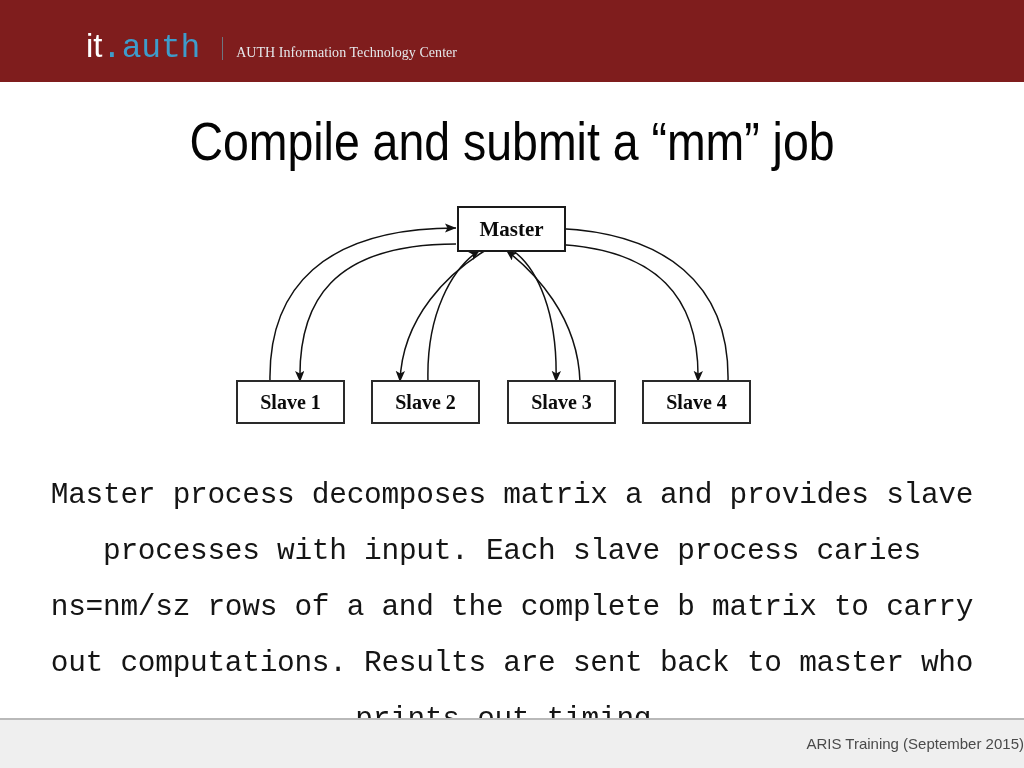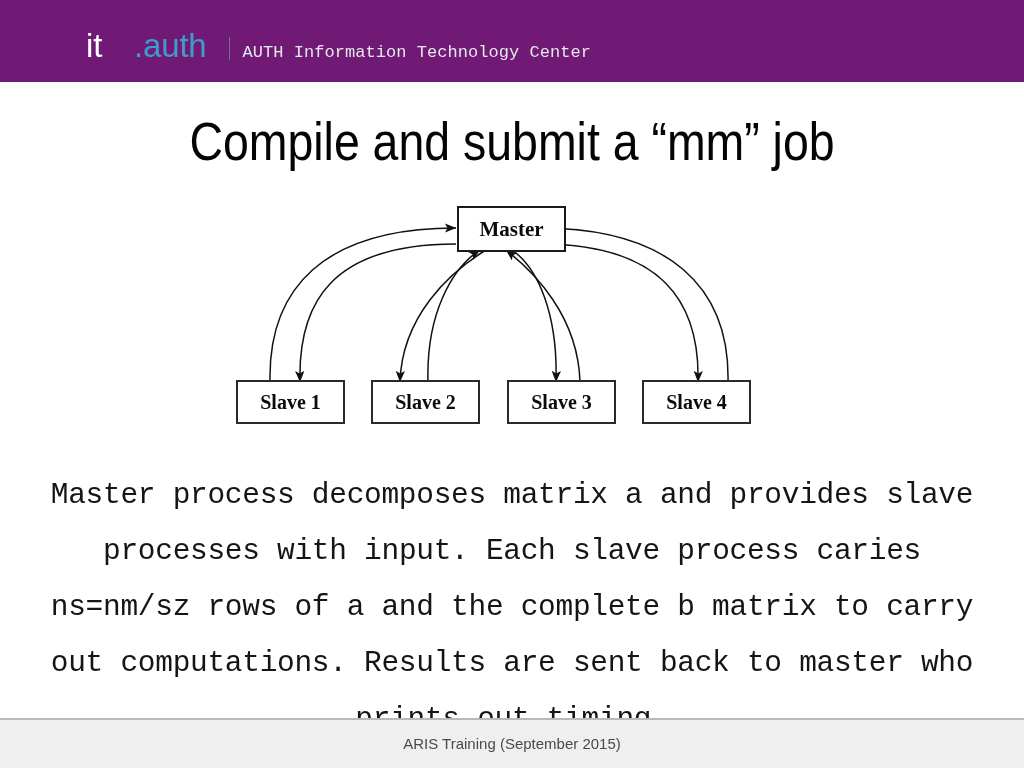--- a/index.html
+++ b/index.html
@@ -15,21 +15,21 @@
     position: relative;
   }
 
   
   .header-band {
     position: absolute;
     left: 0;
     top: 0;
     width: 1024px;
     height: 82px;
-    background: #701a75;
+    background: #7f1d1d;
   }
   .brand {
     position: absolute;
     left: 86px;
     top: 27px;
     display: flex;
     align-items: baseline;
     white-space: nowrap;
   }
   .brand-it {
@@ -37,38 +37,37 @@
     color: #ffffff;
     font-weight: 300;
     letter-spacing: -0.2px;
     font-family: "Liberation Sans", sans-serif;
   }
   .brand-auth {
     font-size: 33px;
     color: #3e9ccb;
     font-weight: 300;
     letter-spacing: -0.2px;
-    font-family: Liberation Sans, sans-serif;
-    margin-left: 32px;
+    font-family: Liberation Mono, monospace;
   }
   .brand-divider {
     display: inline-block;
     width: 1px;
     height: 23px;
     background: #6d7680;
     margin: 0 13px 0 22px;
     position: relative;
     top: 3px;
   }
   .brand-sub {
-    font-size: 17px;
+    font-size: 14px;
     color: #e6e9ec;
     font-weight: 400;
     letter-spacing: 0.05px;
-    font-family: Liberation Mono, monospace;
+    font-family: Liberation Serif, serif;
     text-align: right;
   }
 
   
   .slide-title {
     position: absolute;
     left: 0;
     top: 108px;
     width: 1024px;
     text-align: center;
@@ -115,21 +114,21 @@
     height: 50px;
     background: #efefef;
     border-top: 2px solid #b9b9b9;
     box-sizing: border-box;
   }
   .footer-text {
     position: absolute;
     left: 0;
     top: 735px;
     width: 1024px;
-    text-align: center;
+    text-align: right;
     font-size: 15px;
     color: #4a4a4a;
     font-family: "Liberation Sans", sans-serif;
   }
 </style>
 </head>
 <body>
 
 <div class="header-band">
   <div class="brand">

